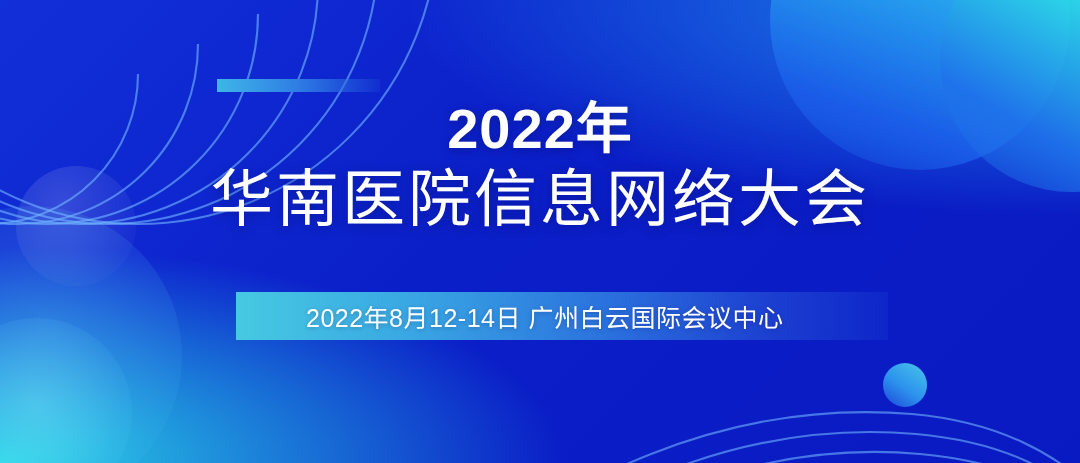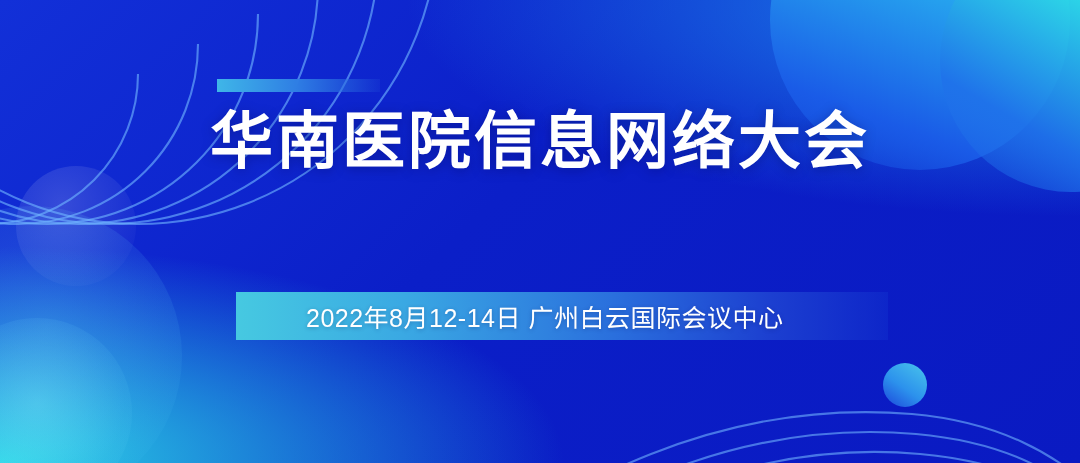--- a/index.html
+++ b/index.html
@@ -103,21 +103,21 @@
   .year {
     font-size: 56px;
     font-weight: 700;
     letter-spacing: 1px;
     line-height: 1.04;
     text-shadow: 0 2px 10px rgba(0,10,80,.35);
   }
   .title-main {
     margin-top: 6px;
     font-size: 63px;
-    font-weight: 700;
+    font-weight: 400;
     letter-spacing: 3px;
     line-height: 1.12;
     text-shadow: 0 2px 12px rgba(0,10,80,.35);
   }
 
   
   .subtitle-bar {
     position: absolute;
     left: 236px;
     top: 292px;
@@ -170,20 +170,21 @@
       <path d="M 34 244 C 172 164 316 60 524 78 C 614 86 668 118 700 150"></path>
       <path d="M 58 252 C 194 178 332 80 528 98 C 618 106 672 136 700 168"></path>
       <path d="M 82 260 C 216 192 348 100 532 118 C 622 126 676 154 700 186"></path>
       <path d="M 106 268 C 238 206 364 120 536 138 C 626 146 680 172 700 204"></path>
     </svg>
   </div>
 
   <div class="accent-bar"></div>
 
   <div class="headline">
+    <div class="year">2022年</div>
     <div class="title-main">华南医院信息网络大会</div>
   </div>
 
   <div class="subtitle-bar">
     <div class="subtitle-text">2022年8月12-14日  广州白云国际会议中心</div>
   </div>
 
 </div>
 
 </body></html>

